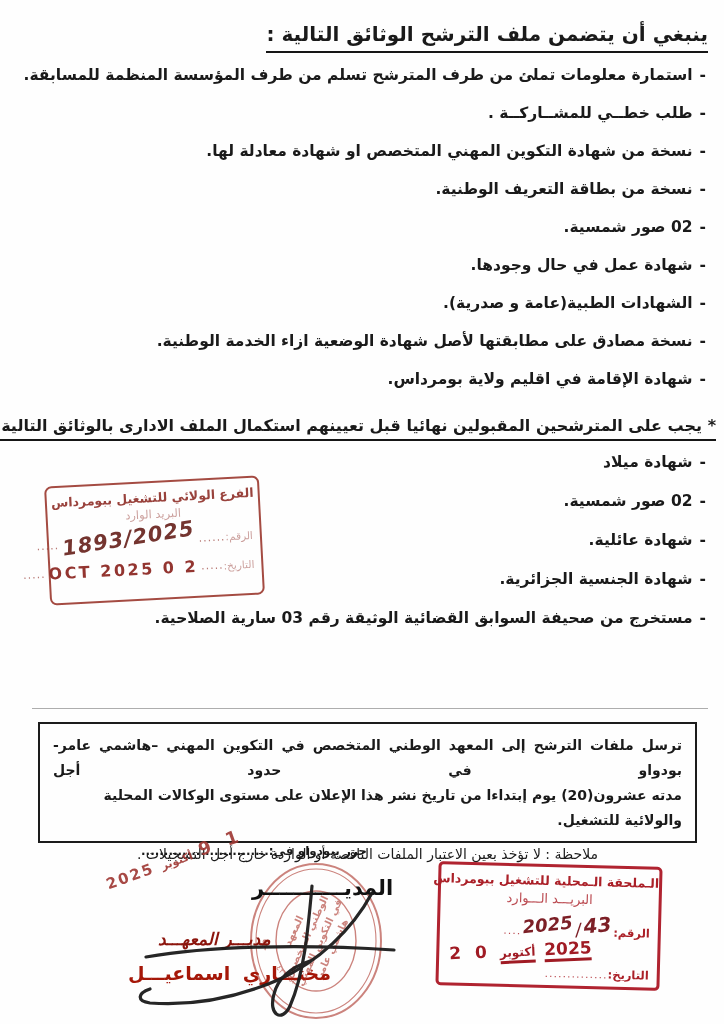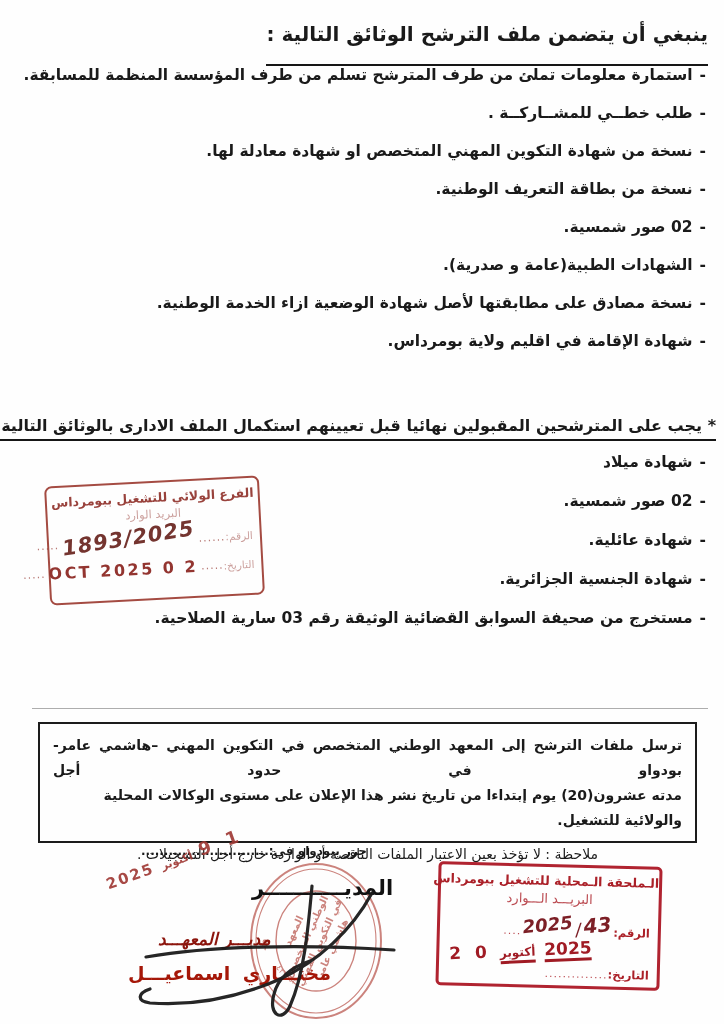--- a/index.html
+++ b/index.html
@@ -4,21 +4,21 @@
 <style>
   html,body{margin:0;padding:0;background:#e8e8e8;}
   .page{
     position:relative; width:724px; height:1024px; margin:0 auto;
     background:#fefefe; overflow:hidden;
     font-family:"DejaVu Sans", sans-serif; color:#1a1a1a; direction:rtl;
   }
   
   .title{
     position:absolute; top:22px; right:16px; font-size:20px; font-weight:bold;
-    border-bottom:2px solid #161616; padding-bottom:18px; white-space:nowrap;
+    border-bottom:2px solid #161616; padding-bottom:5px; white-space:nowrap;
   }
   .heading2{
     position:absolute; top:416px; right:8px; font-size:16px; font-weight:bold;
     border-bottom:2px solid #161616; padding-bottom:4px; white-space:nowrap;
   }
   
   ul.doc-list{ list-style:none; margin:0; padding:0; position:absolute; right:18px; }
   ul.list1{ top:66px;margin-left:32px; }
   ul.list2{ top:453px; }
   ul.doc-list li{ font-size:15.5px; font-weight:bold; line-height:19px; white-space:nowrap; }
@@ -106,20 +106,21 @@
 <div class="page">
 
   <div class="title">ينبغي أن يتضمن ملف الترشح الوثائق التالية :</div>
 
   <ul class="doc-list list1">
       <li><span class="dash">-</span><span>استمارة معلومات تملئ من طرف المترشح تسلم من طرف المؤسسة المنظمة للمسابقة.</span></li>
       <li><span class="dash">-</span><span>طلب خطــي للمشــاركــة .</span></li>
       <li><span class="dash">-</span><span>نسخة من شهادة التكوين المهني المتخصص او شهادة معادلة لها.</span></li>
       <li><span class="dash">-</span><span>نسخة من بطاقة التعريف الوطنية.</span></li>
       <li><span class="dash">-</span><span>02 صور شمسية.</span></li>
+      <li><span class="dash">-</span><span>شهادة عمل في حال وجودها.</span></li>
       <li><span class="dash">-</span><span>الشهادات الطبية(عامة و صدرية).</span></li>
       <li><span class="dash">-</span><span>نسخة مصادق على مطابقتها لأصل شهادة الوضعية ازاء الخدمة الوطنية.</span></li>
       <li><span class="dash">-</span><span>شهادة الإقامة في اقليم ولاية بومرداس.</span></li>
     </ul>
 
   <div class="heading2">* يجب على المترشحين المقبولين نهائيا قبل تعيينهم استكمال الملف الادارى بالوثائق التالية:</div>
 
   <ul class="doc-list list2">
       <li><span class="dash">-</span><span>شهادة ميلاد</span></li>
       <li><span class="dash">-</span><span>02 صور شمسية.</span></li>

